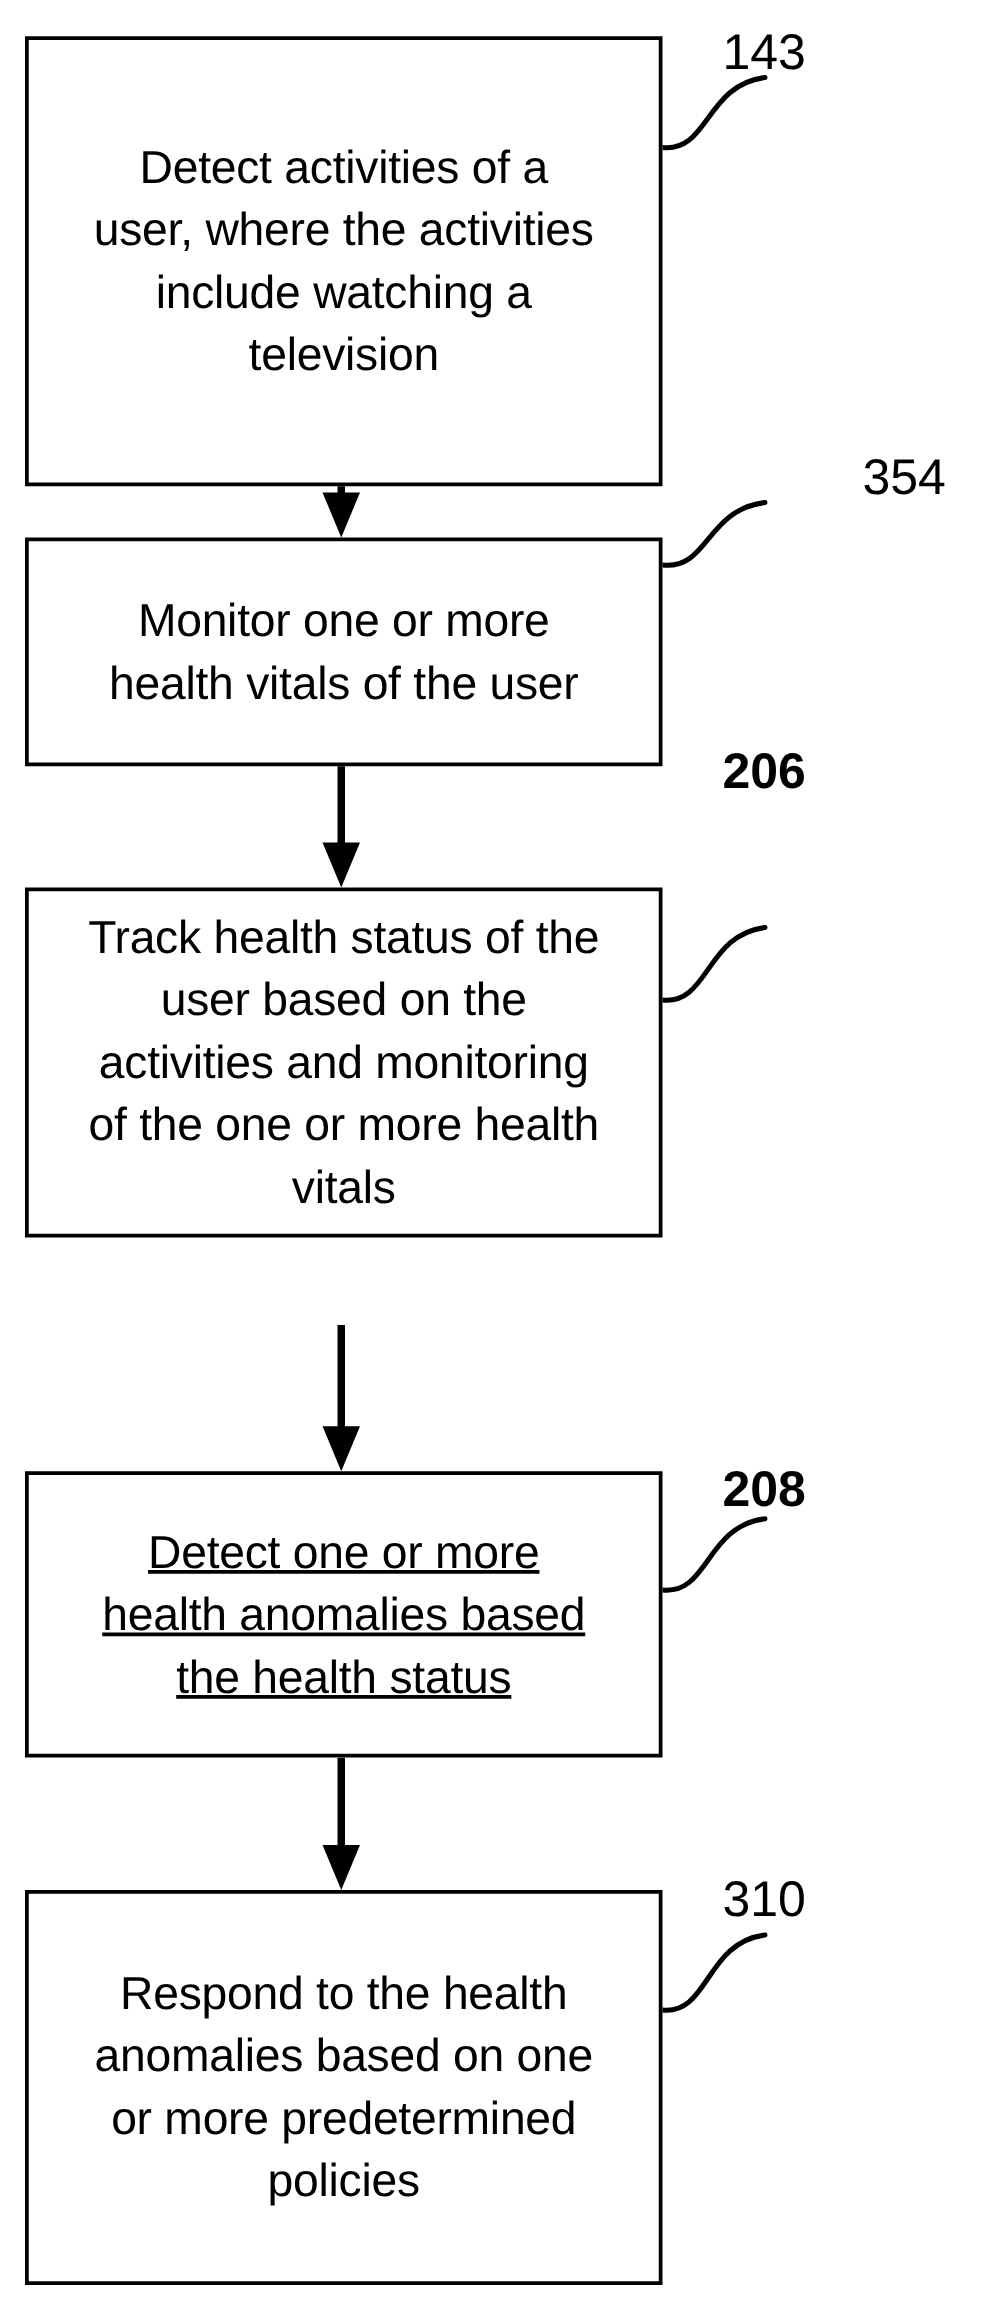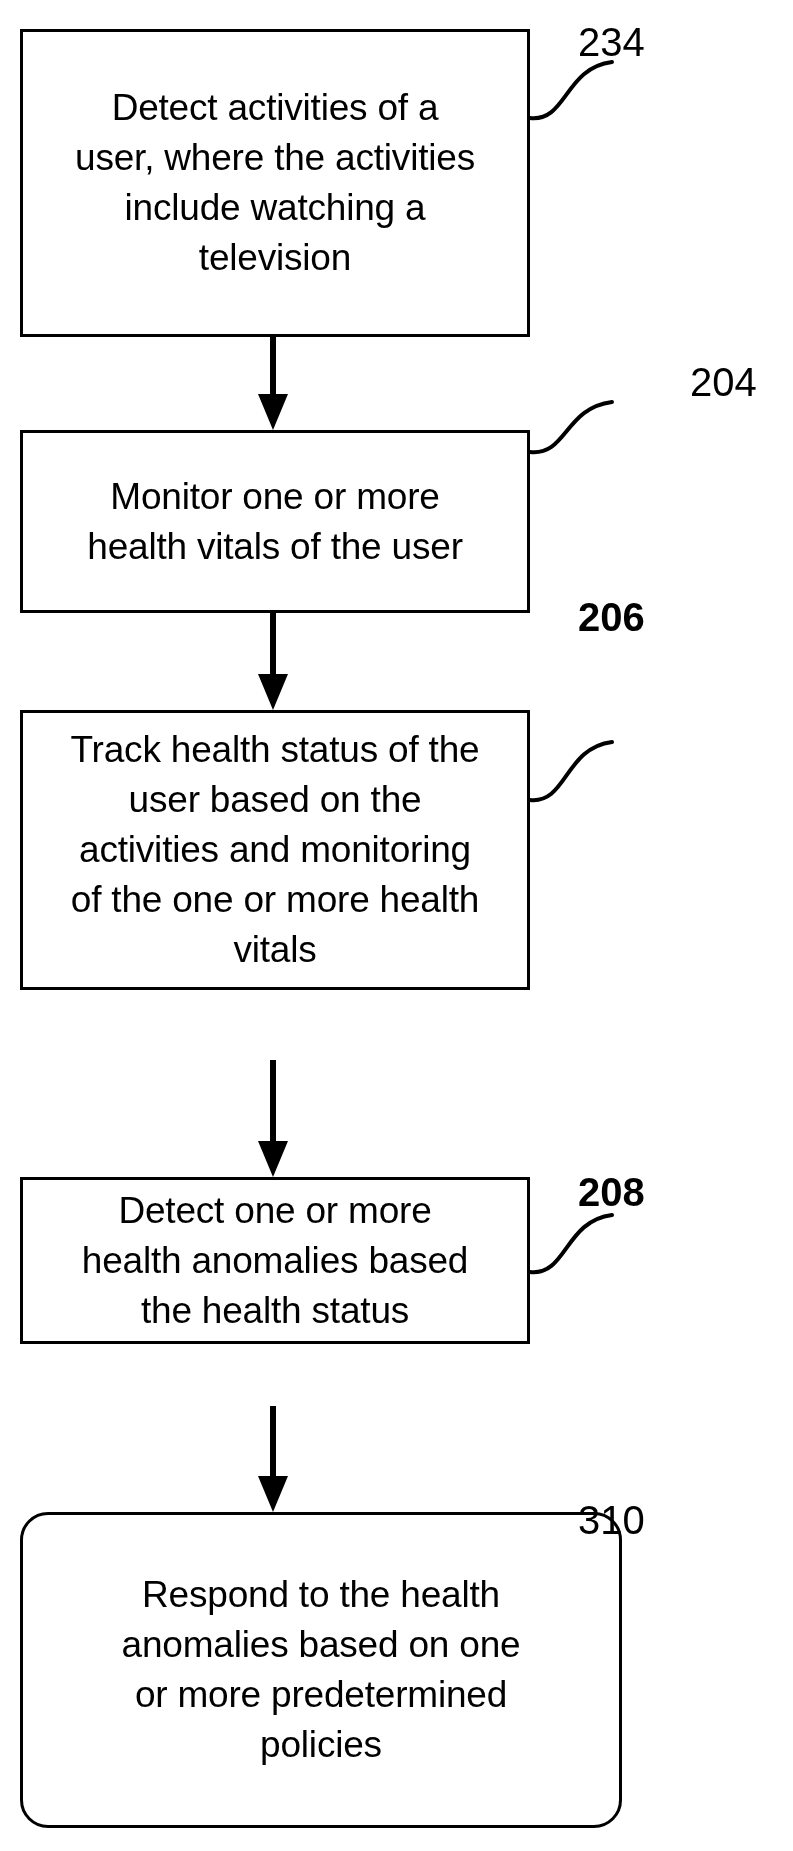--- a/index.html
+++ b/index.html
@@ -84,50 +84,50 @@
     <g id="leader-layer">
         <path d="M 530 118 C 566.9 122, 564.44 68, 612 62" fill="none" stroke="#000000" stroke-width="4" stroke-linecap="round"></path>
         <path d="M 530 452 C 566.9 456, 564.44 408, 612 402" fill="none" stroke="#000000" stroke-width="4" stroke-linecap="round"></path>
         <path d="M 530 800 C 566.9 804, 564.44 748, 612 742" fill="none" stroke="#000000" stroke-width="4" stroke-linecap="round"></path>
         <path d="M 530 1272 C 566.9 1276, 564.44 1221, 612 1215" fill="none" stroke="#000000" stroke-width="4" stroke-linecap="round"></path>
         <path d="M 530 1608 C 566.9 1612, 564.44 1554, 612 1548" fill="none" stroke="#000000" stroke-width="4" stroke-linecap="round"></path>
       </g>
   </svg>
 
   <div id="boxes-layer">
-      <div class="step-box" style="left: 20px; top: 29px; width: 510px; height: 308px;">
+      <div class="step-box" style="left: 20px; top: 29px; width: 510px; height: 360px;">
         <div class="step-text">Detect activities of a
 user, where the activities
 include watching a
 television</div>
       </div>
       <div class="step-box" style="left: 20px; top: 430px; width: 510px; height: 183px;">
         <div class="step-text">Monitor one or more
 health vitals of the user</div>
       </div>
       <div class="step-box" style="left: 20px; top: 710px; width: 510px; height: 280px;">
         <div class="step-text">Track health status of the
 user based on the
 activities and monitoring
 of the one or more health
 vitals</div>
       </div>
-      <div class="step-box" style="left: 20px; top: 1177px; width: 510px; height: 167px;">
+      <div class="step-box" style="left: 20px; top: 1177px; width: 510px; height: 229px; text-decoration: underline;">
         <div class="step-text">Detect one or more
 health anomalies based
 the health status</div>
       </div>
-      <div class="step-box" style="left: 20px; top: 1512px; width: 602px; height: 316px; border-radius: 28px;">
+      <div class="step-box" style="left: 20px; top: 1512px; width: 510px; height: 316px;">
         <div class="step-text">Respond to the health
 anomalies based on one
 or more predetermined
 policies</div>
       </div>
     </div>
   <div id="labels-layer">
-      <div class="ref-label" style="left: 578px; top: 22px;">234</div>
-      <div class="ref-label" style="left: 690px; top: 362px;">204</div>
+      <div class="ref-label" style="left: 578px; top: 22px;">143</div>
+      <div class="ref-label" style="left: 690px; top: 362px;">354</div>
       <div class="ref-label" style="left: 578px; top: 597px; font-weight: bold;">206</div>
       <div class="ref-label" style="left: 578px; top: 1172px; font-weight: bold;">208</div>
       <div class="ref-label" style="left: 578px; top: 1500px;">310</div>
     </div>
 
 </div>
 
 </body></html>

